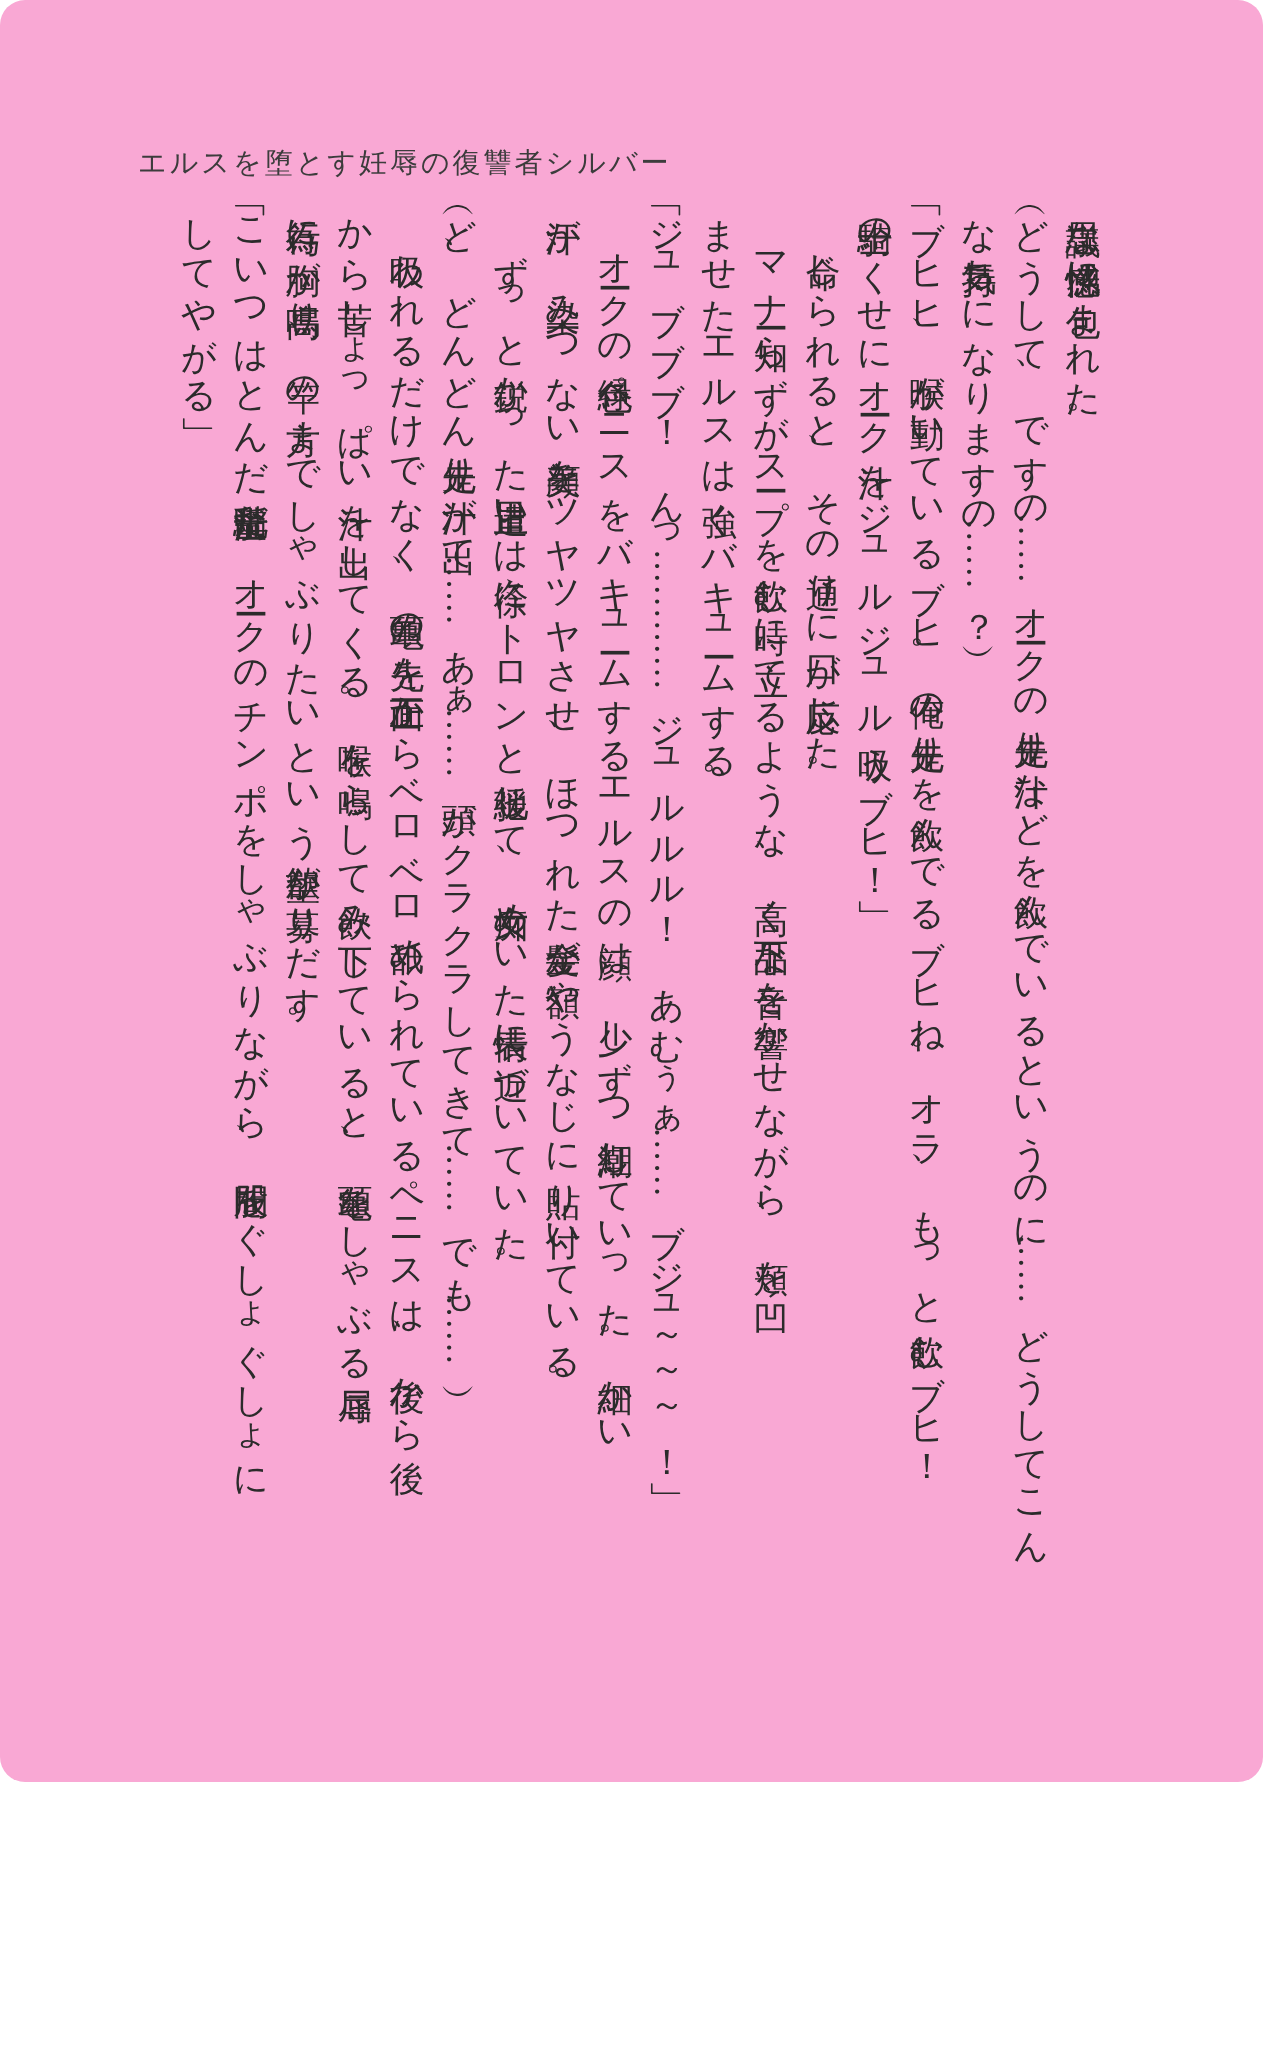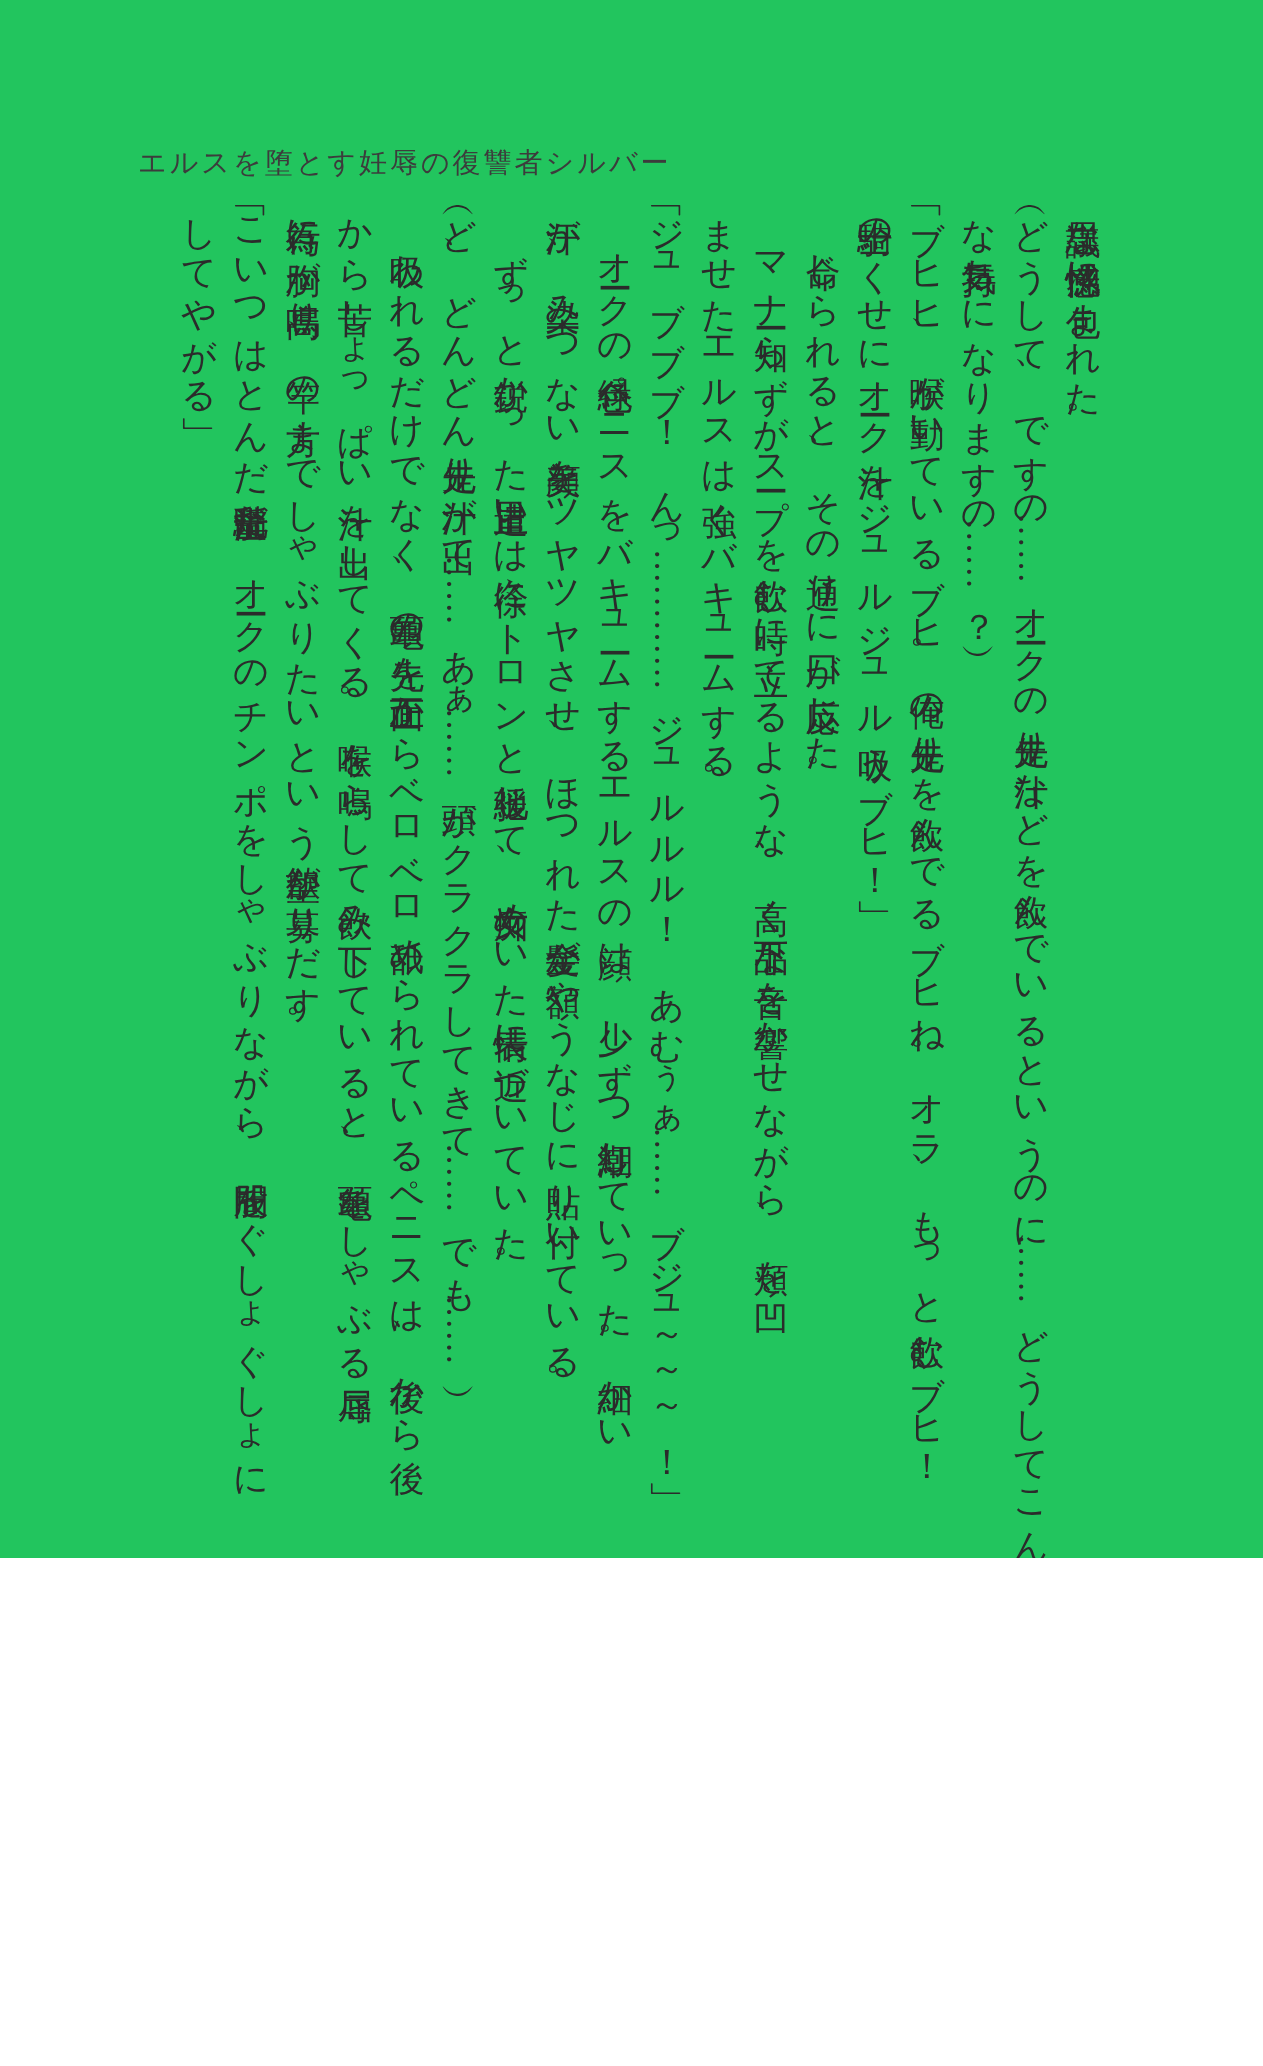--- a/index.html
+++ b/index.html
@@ -3,23 +3,24 @@
 <meta charset="utf-8">
 <style>
   html, body {
     margin: 0;
     padding: 0;
     background: #ffffff;
   }
   .page {
     position: relative;
     width: 1263px;
-    height: 1558px;
-    background: #22c55e;
+    height: 1782px;
+    background: #f9a8d4;
     overflow: hidden;
+    border-radius: 25px;
   }
   
   .running-header {
     position: absolute;
     left: 138px;
     top: 144px;
     font-family: "Liberation Serif", "DejaVu Serif", serif;
     font-size: 28px;
     letter-spacing: 3px;
     color: #3c3c3c;

